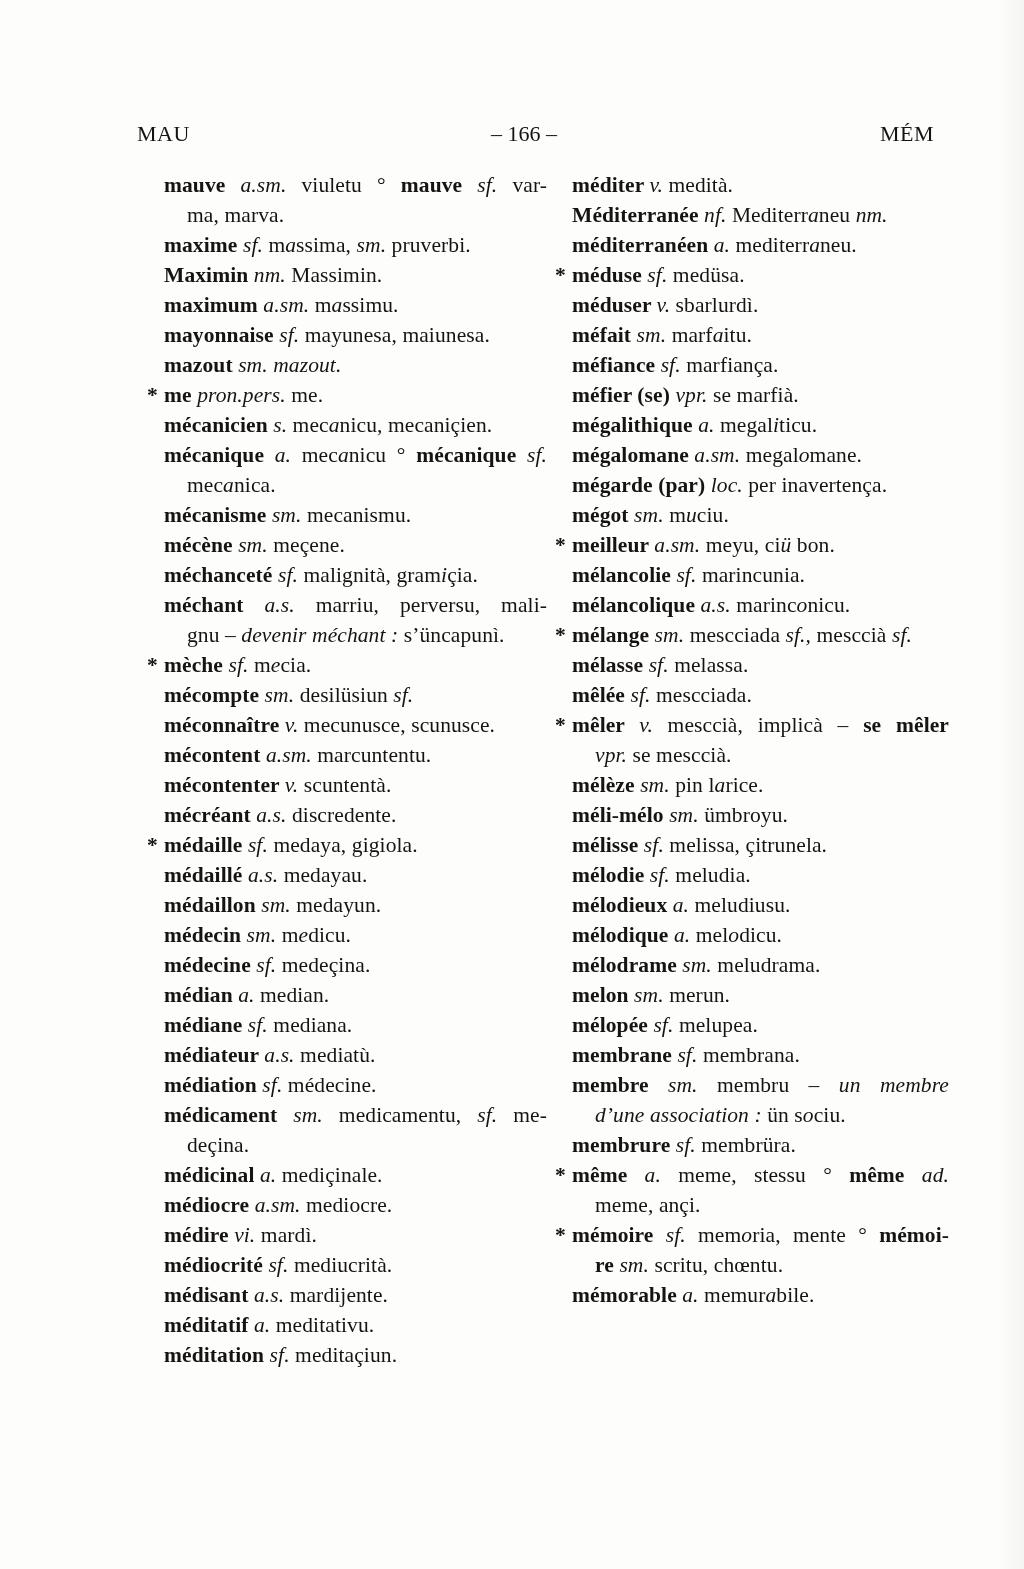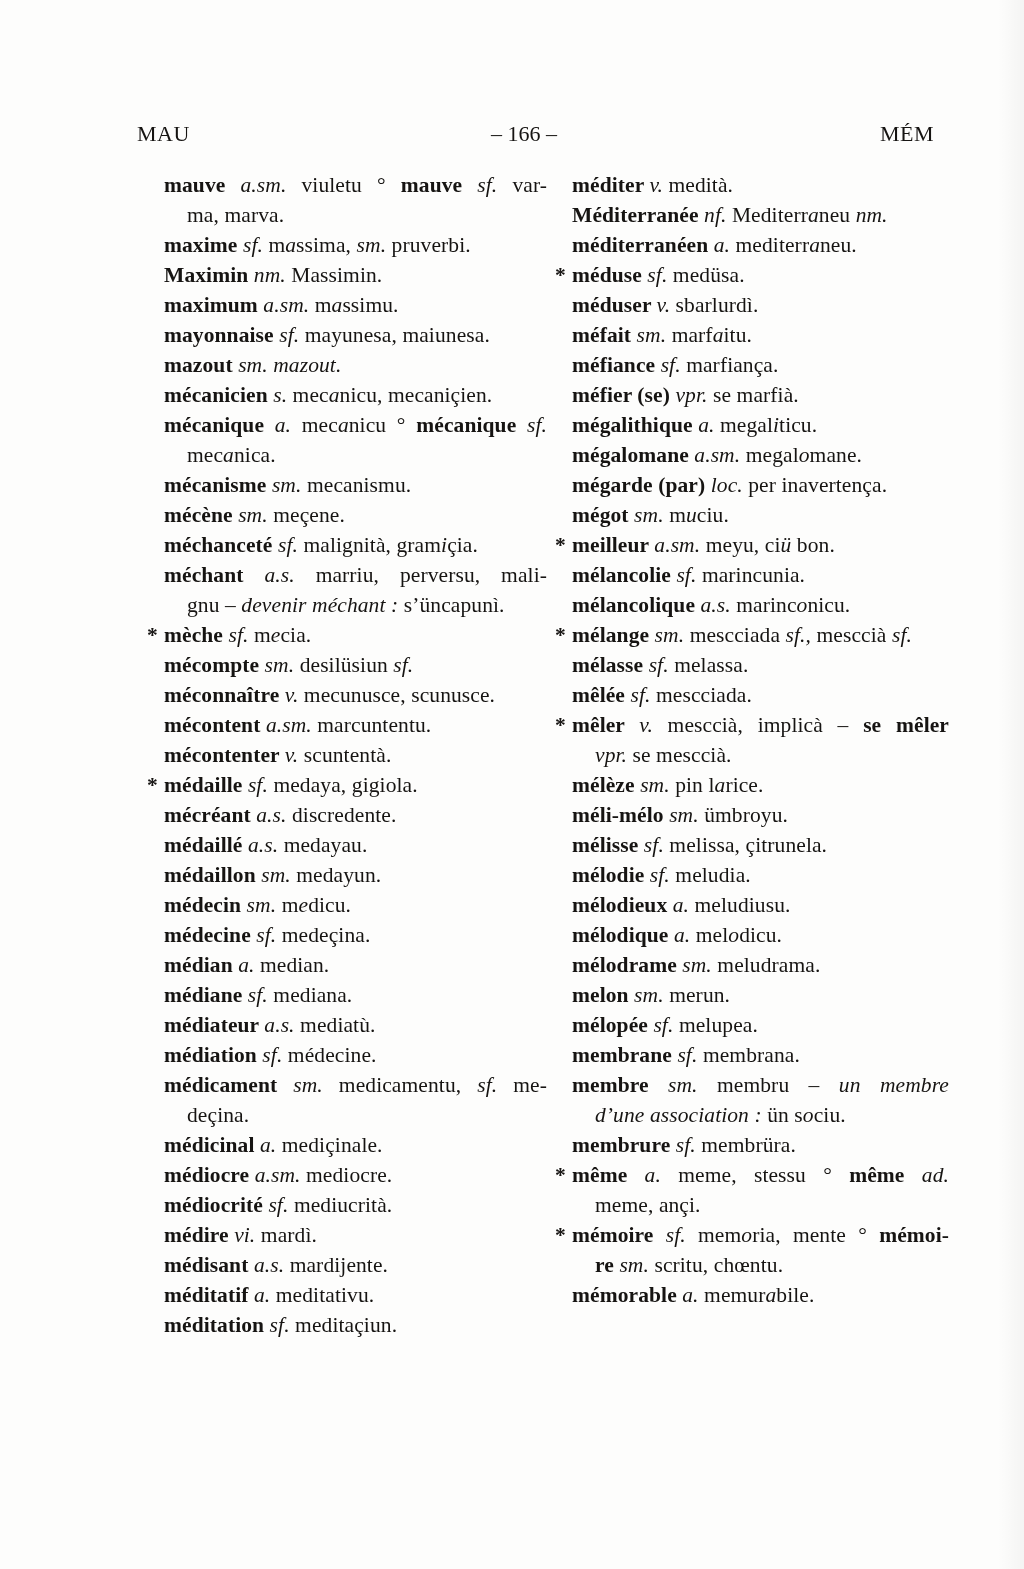--- a/index.html
+++ b/index.html
@@ -92,20 +92,23 @@
       <div class="entry">
         <div class="line"><span class="star"></span><b>maximum </b><i>a.sm. </i><span>m</span><i>a</i><span>ssimu.</span></div>
       </div>
       <div class="entry">
         <div class="line"><span class="star"></span><b>mayonnaise </b><i>sf. </i><span>mayunesa, maiunesa.</span></div>
       </div>
       <div class="entry">
         <div class="line"><span class="star"></span><b>mazout </b><i>sm. </i><i>mazout.</i></div>
       </div>
       <div class="entry">
+        <div class="line"><span class="star">*</span><b>me </b><i>pron.pers. </i><span>me.</span></div>
+      </div>
+      <div class="entry">
         <div class="line"><span class="star"></span><b>mécanicien </b><i>s. </i><span>mec</span><i>a</i><span>nicu, mecaniçien.</span></div>
       </div>
       <div class="entry">
         <div class="line jf"><span class="star"></span><b>mécanique </b><i>a. </i><span>mec</span><i>a</i><span>nicu ° </span><b>mécanique </b><i>sf.</i></div>
         <div class="line cont"><span>mec</span><i>a</i><span>nica.</span></div>
       </div>
       <div class="entry">
         <div class="line"><span class="star"></span><b>mécanisme </b><i>sm. </i><span>mecanismu.</span></div>
       </div>
       <div class="entry">
@@ -127,24 +130,24 @@
       <div class="entry">
         <div class="line"><span class="star"></span><b>méconnaître </b><i>v. </i><span>mecunusce, scunusce.</span></div>
       </div>
       <div class="entry">
         <div class="line"><span class="star"></span><b>mécontent </b><i>a.sm. </i><span>marcuntentu.</span></div>
       </div>
       <div class="entry">
         <div class="line"><span class="star"></span><b>mécontenter </b><i>v. </i><span>scuntentà.</span></div>
       </div>
       <div class="entry">
+        <div class="line"><span class="star"></span><b>mécréant </b><i>a.s. </i><span>discredente.</span></div>
+      </div>
+      <div class="entry">
         <div class="line"><span class="star">*</span><b>médaille </b><i>sf. </i><span>medaya, gigiola.</span></div>
-      </div>
-      <div class="entry">
-        <div class="line"><span class="star"></span><b>mécréant </b><i>a.s. </i><span>discredente.</span></div>
       </div>
       <div class="entry">
         <div class="line"><span class="star"></span><b>médaillé </b><i>a.s. </i><span>medayau.</span></div>
       </div>
       <div class="entry">
         <div class="line"><span class="star"></span><b>médaillon </b><i>sm. </i><span>medayun.</span></div>
       </div>
       <div class="entry">
         <div class="line"><span class="star"></span><b>médecin </b><i>sm. </i><span>m</span><i>e</i><span>dicu.</span></div>
       </div>
@@ -167,24 +170,24 @@
         <div class="line jf"><span class="star"></span><b>médicament </b><i>sm. </i><span>medicamentu, </span><i>sf. </i><span>me-</span></div>
         <div class="line cont"><span>deçina.</span></div>
       </div>
       <div class="entry">
         <div class="line"><span class="star"></span><b>médicinal </b><i>a. </i><span>mediçinale.</span></div>
       </div>
       <div class="entry">
         <div class="line"><span class="star"></span><b>médiocre </b><i>a.sm. </i><span>mediocre.</span></div>
       </div>
       <div class="entry">
+        <div class="line"><span class="star"></span><b>médire </b><i>vi. </i><span>mardì.</span></div>
+      </div>
+      <div class="entry">
         <div class="line"><span class="star"></span><b>médiocrité </b><i>sf. </i><span>mediucrità.</span></div>
-      </div>
-      <div class="entry">
-        <div class="line"><span class="star"></span><b>médire </b><i>vi. </i><span>mardì.</span></div>
       </div>
       <div class="entry">
         <div class="line"><span class="star"></span><b>médisant </b><i>a.s. </i><span>mardijente.</span></div>
       </div>
       <div class="entry">
         <div class="line"><span class="star"></span><b>méditatif </b><i>a. </i><span>meditativu.</span></div>
       </div>
       <div class="entry">
         <div class="line"><span class="star"></span><b>méditation </b><i>sf. </i><span>meditaçiun.</span></div>
       </div>

